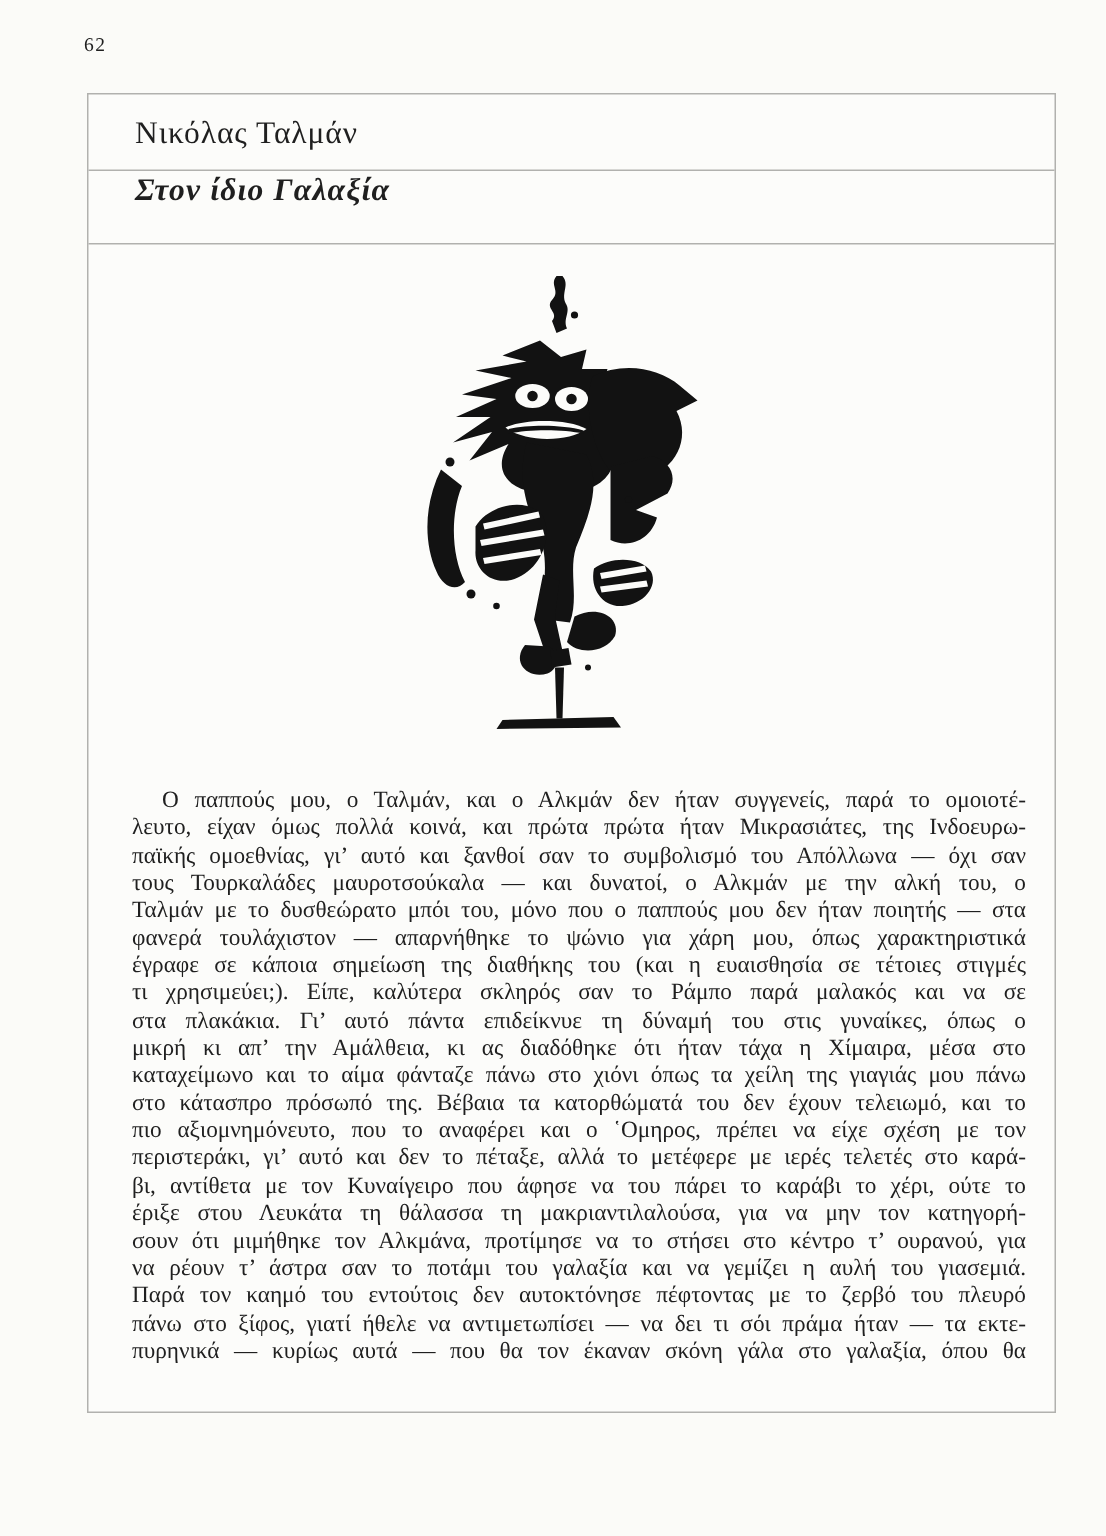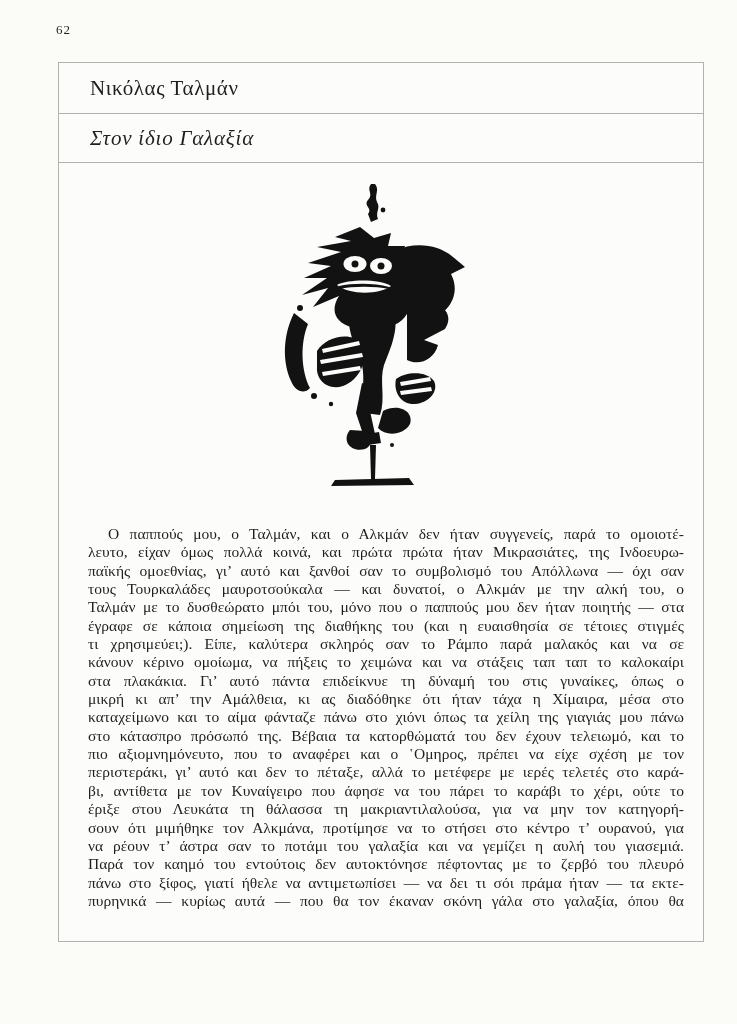--- a/index.html
+++ b/index.html
@@ -25,23 +25,23 @@
     box-sizing:border-box;
   }
   .author-row{
     height:51px;border-bottom:1px solid var(--border);
     display:flex;align-items:center;
     padding-left:31px;box-sizing:border-box;
     font-size:21px;letter-spacing:0.6px;
   }
   .title-row{
     height:49px;border-bottom:1px solid var(--border);
-    display:flex;align-items:center;
+    display:flex;
     padding-left:31px;box-sizing:border-box;
-    font-size:21px;font-style:italic;letter-spacing:0.8px;
+    font-size:21px;font-style:italic;letter-spacing:0.8px;font-weight:bold;
   }
   .body-area{
     position:relative;height:831px;
   }
   .illustration{
     position:absolute;left:208px;top:20px;width:212px;height:312px;
   }
   .paragraph{
     position:absolute;left:29px;right:19px;top:362px;
     font-size:15.5px;line-height:18.35px;
@@ -122,23 +122,23 @@
         </g>
       </svg>
     </div>
 
     <div class="paragraph">
         <div class="line">Ο παππούς μου, ο Ταλμάν, και ο Αλκμάν δεν ήταν συγγενείς, παρά το ομοιοτέ-</div>
         <div class="line">λευτο, είχαν όμως πολλά κοινά, και πρώτα πρώτα ήταν Μικρασιάτες, της Ινδοευρω-</div>
         <div class="line">παϊκής ομοεθνίας, γι’ αυτό και ξανθοί σαν το συμβολισμό του Απόλλωνα — όχι σαν</div>
         <div class="line">τους Τουρκαλάδες μαυροτσούκαλα — και δυνατοί, ο Αλκμάν με την αλκή του, ο</div>
         <div class="line">Ταλμάν με το δυσθεώρατο μπόι του, μόνο που ο παππούς μου δεν ήταν ποιητής — στα</div>
+        <div class="line">φανερά τουλάχιστον — απαρνήθηκε το ψώνιο για χάρη μου, όπως χαρακτηριστικά</div>
         <div class="line">έγραφε σε κάποια σημείωση της διαθήκης του (και η ευαισθησία σε τέτοιες στιγμές</div>
         <div class="line">τι χρησιμεύει;). Είπε, καλύτερα σκληρός σαν το Ράμπο παρά μαλακός και να σε</div>
-        <div class="line">κάνουν κέρινο ομοίωμα, να πήξεις το χειμώνα και να στάξεις ταπ ταπ το καλοκαίρι</div>
         <div class="line">στα πλακάκια. Γι’ αυτό πάντα επιδείκνυε τη δύναμή του στις γυναίκες, όπως ο</div>
         <div class="line">μικρή κι απ’ την Αμάλθεια, κι ας διαδόθηκε ότι ήταν τάχα η Χίμαιρα, μέσα στο</div>
         <div class="line">καταχείμωνο και το αίμα φάνταζε πάνω στο χιόνι όπως τα χείλη της γιαγιάς μου πάνω</div>
         <div class="line">στο κάτασπρο πρόσωπό της. Βέβαια τα κατορθώματά του δεν έχουν τελειωμό, και το</div>
         <div class="line">πιο αξιομνημόνευτο, που το αναφέρει και ο ῾Ομηρος, πρέπει να είχε σχέση με τον</div>
         <div class="line">περιστεράκι, γι’ αυτό και δεν το πέταξε, αλλά το μετέφερε με ιερές τελετές στο καρά-</div>
         <div class="line">βι, αντίθετα με τον Κυναίγειρο που άφησε να του πάρει το καράβι το χέρι, ούτε το</div>
         <div class="line">έριξε στου Λευκάτα τη θάλασσα τη μακριαντιλαλούσα, για να μην τον κατηγορή-</div>
         <div class="line">σουν ότι μιμήθηκε τον Αλκμάνα, προτίμησε να το στήσει στο κέντρο τ’ ουρανού, για</div>
         <div class="line">να ρέουν τ’ άστρα σαν το ποτάμι του γαλαξία και να γεμίζει η αυλή του γιασεμιά.</div>

